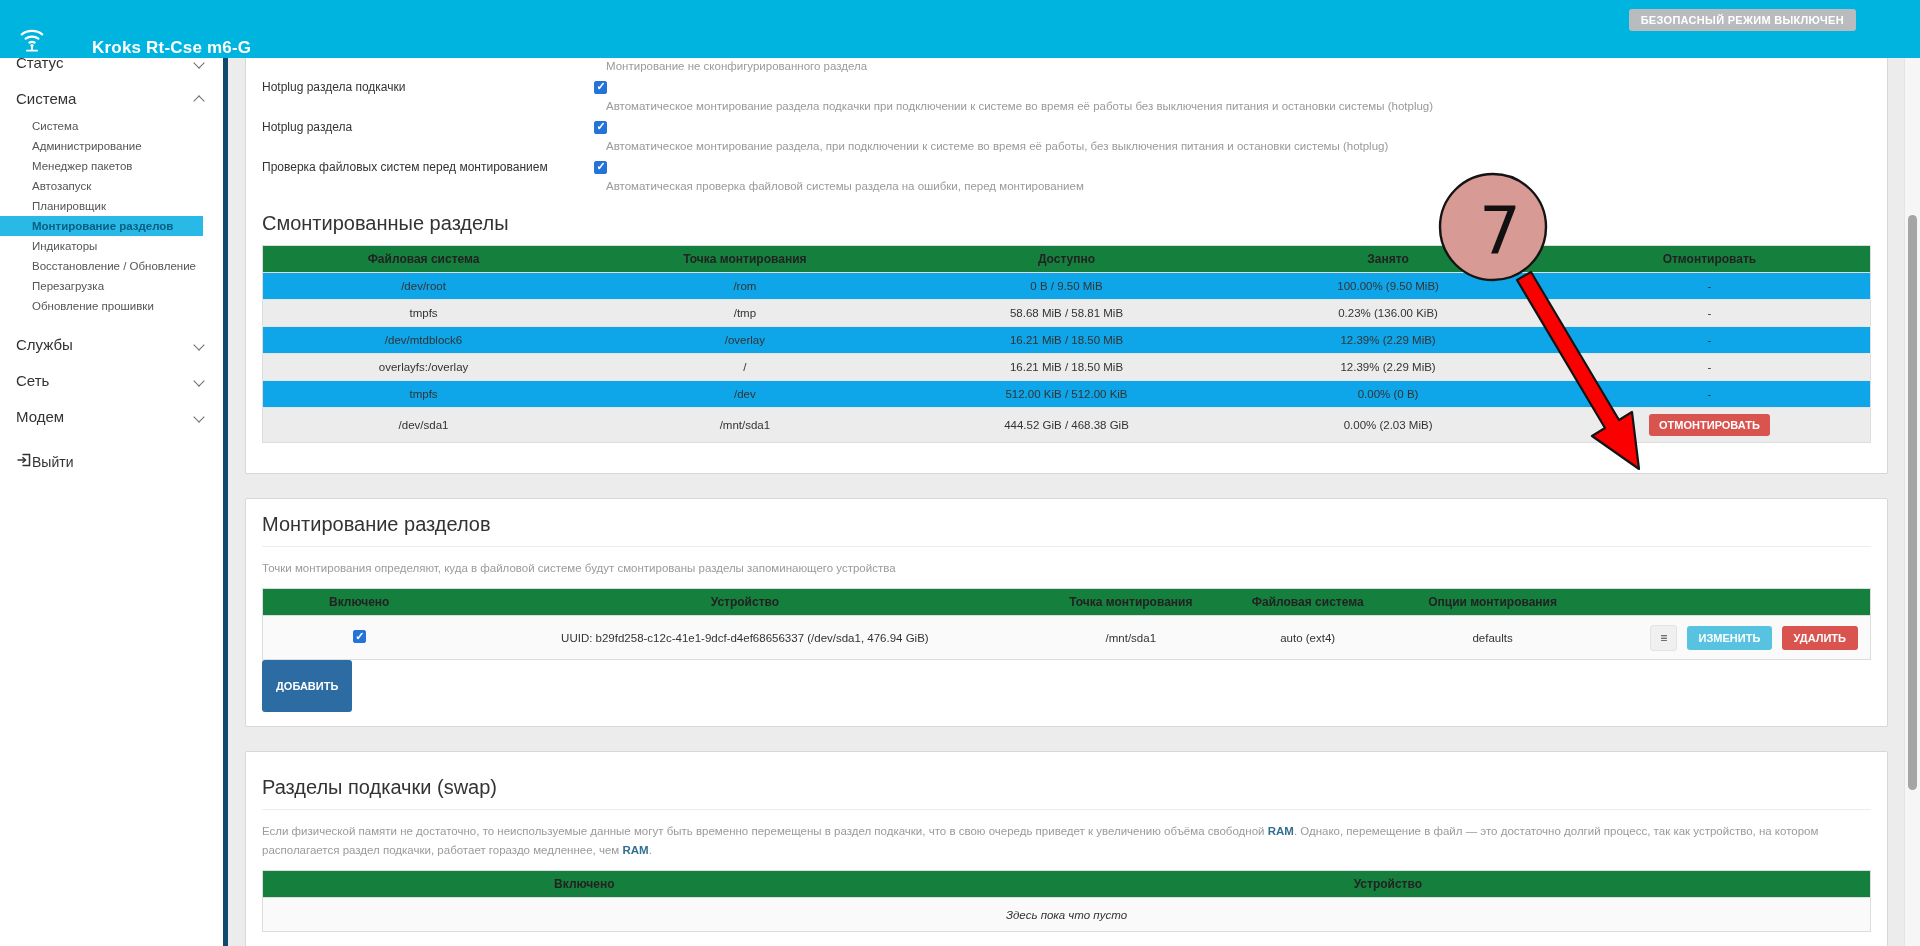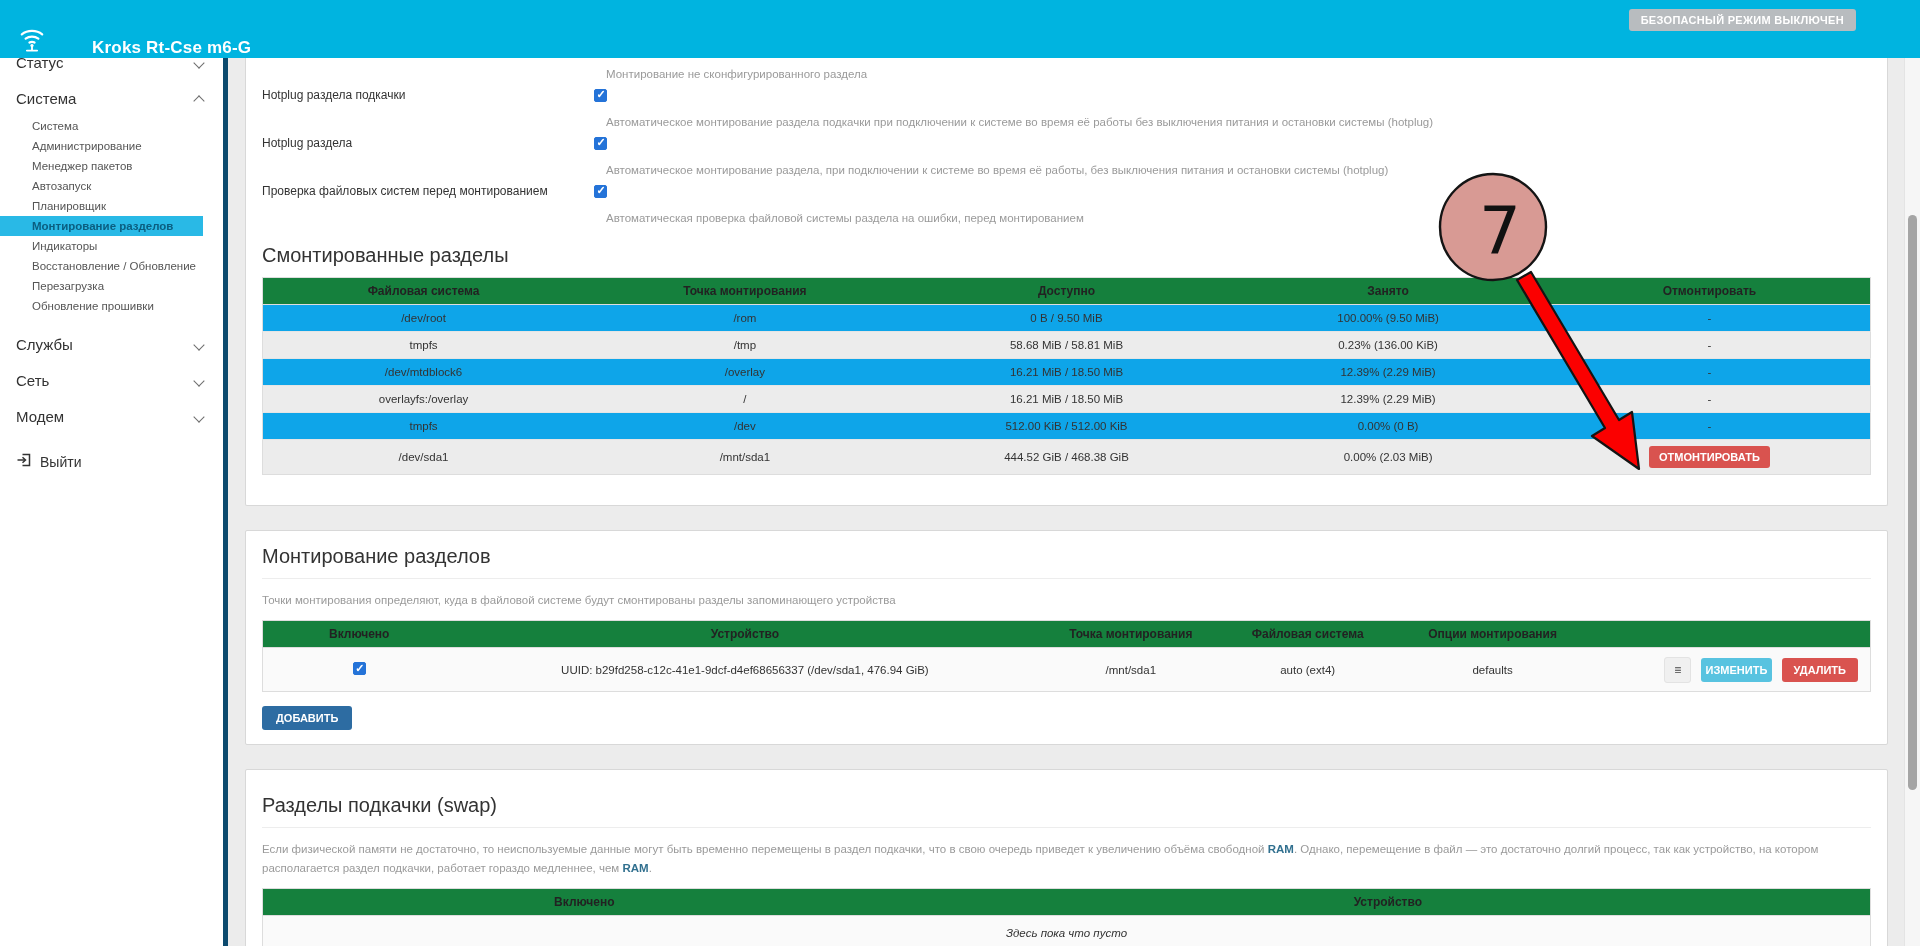--- a/index.html
+++ b/index.html
@@ -42,21 +42,21 @@
   .nav-group[data-state="expanded"] .chev::before { transform:rotate(-135deg); top:4px; }
   .subnav { padding:4px 0 6px 0; }
   .subitem {
     height:20px; display:flex; align-items:center; padding-left:32px;
     font-size:11.5px; color:#555; cursor:pointer;
   }
   .subitem[data-active="true"] {
     background:#29b9e6; color:#0b5e80; font-weight:700; margin-right:20px;
   }
   .logout-row {
-    display:flex; align-items:center; gap:8px; padding:0 16px; margin-top:22px;
+    display:flex; align-items:center; gap:0; padding:0 16px; margin-top:22px;
     font-size:14px; color:#333; cursor:pointer;
   }
 
   
   .main {
     position:absolute; left:229px; top:40px; right:16px; bottom:0;
     background:#ececec; padding:0 16px; overflow:hidden;
   }
   .card {
     background:#fff; border:1px solid #d8d8d8; border-radius:2px;
@@ -77,21 +77,21 @@
   .cb {
     width:13px; height:13px; margin-left:12px; border-radius:2px;
     border:1px solid #8a8a8a; background:#fff; position:relative; cursor:pointer;
     flex-shrink:0;
   }
   .cb[data-checked="true"] { background:#2473d8; border-color:#2473d8; }
   .cb[data-checked="true"]::after {
     content:"✓"; position:absolute; left:1.5px; top:-1.5px; color:#fff; font-size:11px; font-weight:700;
   }
   .form-desc {
-    margin-left:344px; margin-top:12px; font-size:11.5px; color:#9a9a9a; line-height:16px;
+    margin-left:344px; margin-top:4px; font-size:11.5px; color:#9a9a9a; line-height:16px;
   }
 
   .section-title { font-size:20px; font-weight:400; color:#333; }
   .card-1 .section-title { margin-top:18px; }
   .divider { border-bottom:1px solid #ededed; margin-top:10px; }
   .section-desc { font-size:11.5px; color:#9a9a9a; margin-top:12px; line-height:19px; }
   .section-desc a { color:#31708f; font-weight:700; cursor:pointer; }
 
   
   table { width:100%; border-collapse:collapse; margin-top:10px; border:1px solid #ddd; }
@@ -104,22 +104,22 @@
     border-top:1px solid #e5e5e5; height:27px;
   }
   .t-mounted tr.odd td { background:#0ea5e9; }
   .t-mounted tr.even td { background:#ececec; }
   .t-mount-row td { background:#fafafa; height:44px; }
   .t-swap td { background:#fafafa; height:34px; font-style:italic; }
 
   .btn { border:none; border-radius:3px; color:#fff; font-weight:700; cursor:pointer;
          font-family:"Liberation Sans", sans-serif; }
   .btn-danger { background:#d9534f; font-size:11px; padding:5px 10px; }
-  .btn-info   { background:#58c3e0; font-size:11px; padding:6px 5px; }
-  .btn-primary{ background:#2d6ca2; font-size:11px; padding:6px 14px; margin-top:14px; }
+  .btn-info   { background:#58c3e0; font-size:11px; padding:6px 12px; }
+  .btn-primary{ background:#2d6ca2; font-size:11px; padding:20px 14px; margin-top:0; }
   .btn-menu   { background:#f0f0f0; color:#444; font-size:12px; padding:5px 9px; font-weight:400;
                 border:1px solid #e3e3e3; }
   .actions-cell { text-align:right; padding-right:12px; }
   .actions-cell .btn { margin-left:6px; }
 
   
   .scrollbar {
     position:absolute; right:0; top:40px; width:16px; bottom:0;
     background:#f6f6f6; border-left:1px solid #e4e4e4; z-index:6;
   }

